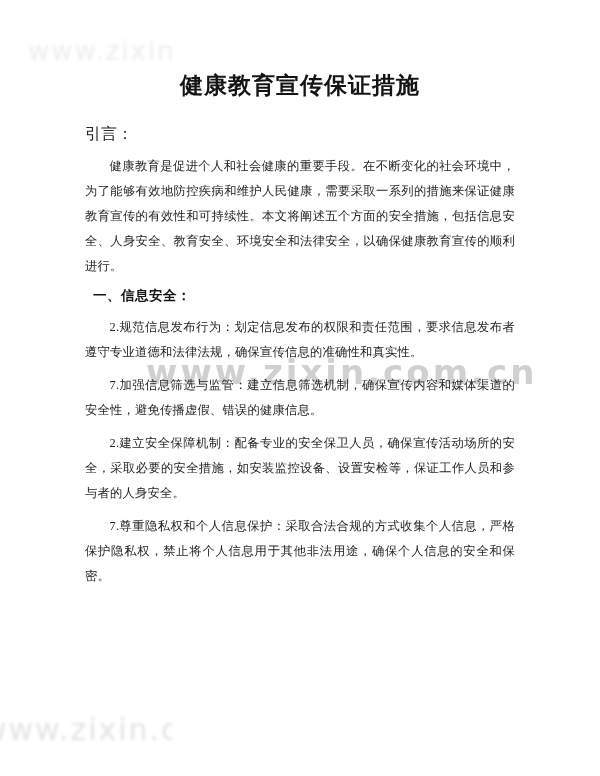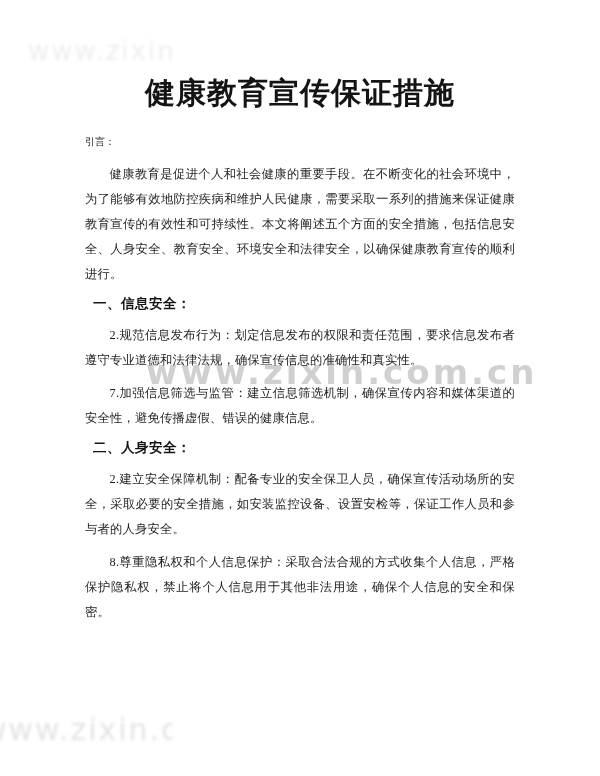--- a/index.html
+++ b/index.html
@@ -16,30 +16,30 @@
     font-family: "Liberation Serif", serif;
     color: #242424;
   }
   .content {
     position: relative;
     z-index: 2;
     padding: 62px 85px 0 85px;
   }
   .doc-title {
     font-family: "Liberation Sans", sans-serif;
-    font-size: 30px;
+    font-size: 23px;
     line-height: 30px;
     font-weight: 700;
     text-align: center;
     letter-spacing: 1px;
     color: #141414;
-    margin: 16px;
+    margin: 8px;
   }
   .intro-label {
-    font-size: 10px;
+    font-size: 16px;
     line-height: 16px;
     margin: 26px 0 12px 0;
   }
   .para {
     font-size: 12.3px;
     line-height: 25px;
     text-align: justify;
     text-indent: 2em;
     margin: 8px 0 8px 0;
     letter-spacing: 0.2px;
@@ -106,22 +106,21 @@
 
     <p class="para">健康教育是促进个人和社会健康的重要手段。在不断变化的社会环境中，为了能够有效地防控疾病和维护人民健康，需要采取一系列的措施来保证健康教育宣传的有效性和可持续性。本文将阐述五个方面的安全措施，包括信息安全、人身安全、教育安全、环境安全和法律安全，以确保健康教育宣传的顺利进行。</p>
 
     <h2 class="section-heading">一、信息安全：</h2>
 
 
     <p class="para">2.规范信息发布行为：划定信息发布的权限和责任范围，要求信息发布者遵守专业道德和法律法规，确保宣传信息的准确性和真实性。</p>
 
     <p class="para">7.加强信息筛选与监管：建立信息筛选机制，确保宣传内容和媒体渠道的安全性，避免传播虚假、错误的健康信息。</p>
 
-    <h2 class="section-heading">二、人身安全：</h2>
 
 
     <p class="para">2.建立安全保障机制：配备专业的安全保卫人员，确保宣传活动场所的安全，采取必要的安全措施，如安装监控设备、设置安检等，保证工作人员和参与者的人身安全。</p>
 
-    <p class="para">8.尊重隐私权和个人信息保护：采取合法合规的方式收集个人信息，严格保护隐私权，禁止将个人信息用于其他非法用途，确保个人信息的安全和保密。</p>
+    <p class="para">7.尊重隐私权和个人信息保护：采取合法合规的方式收集个人信息，严格保护隐私权，禁止将个人信息用于其他非法用途，确保个人信息的安全和保密。</p>
 
 
   </div>
 </div>
 
 </body></html>

